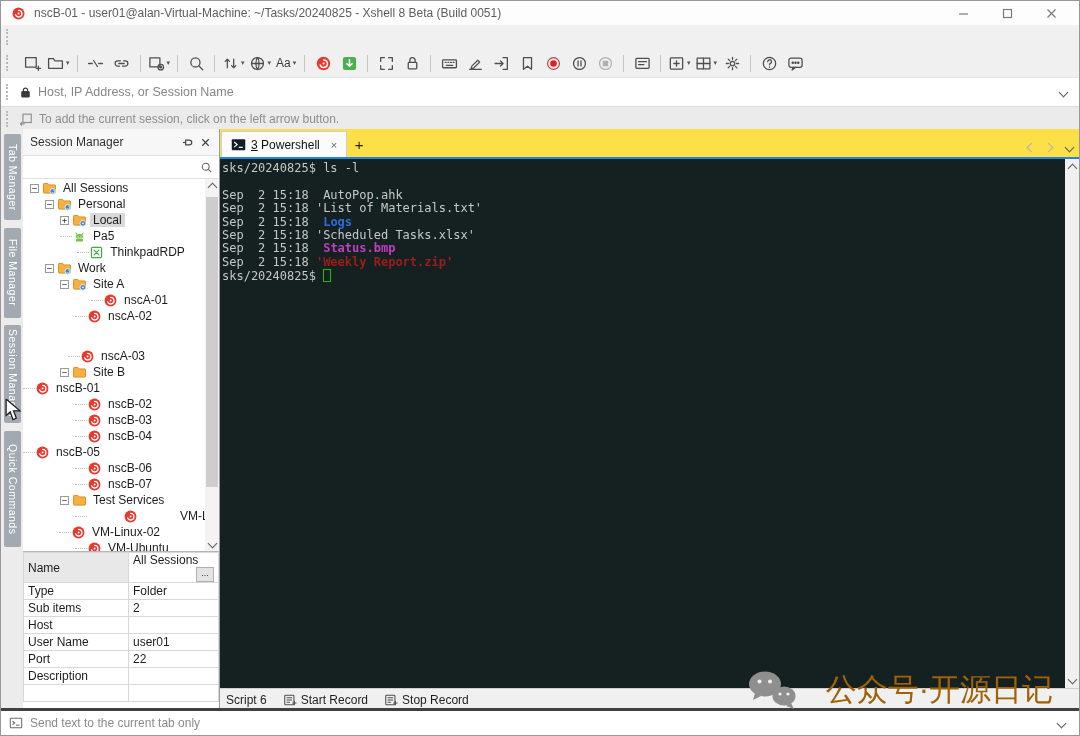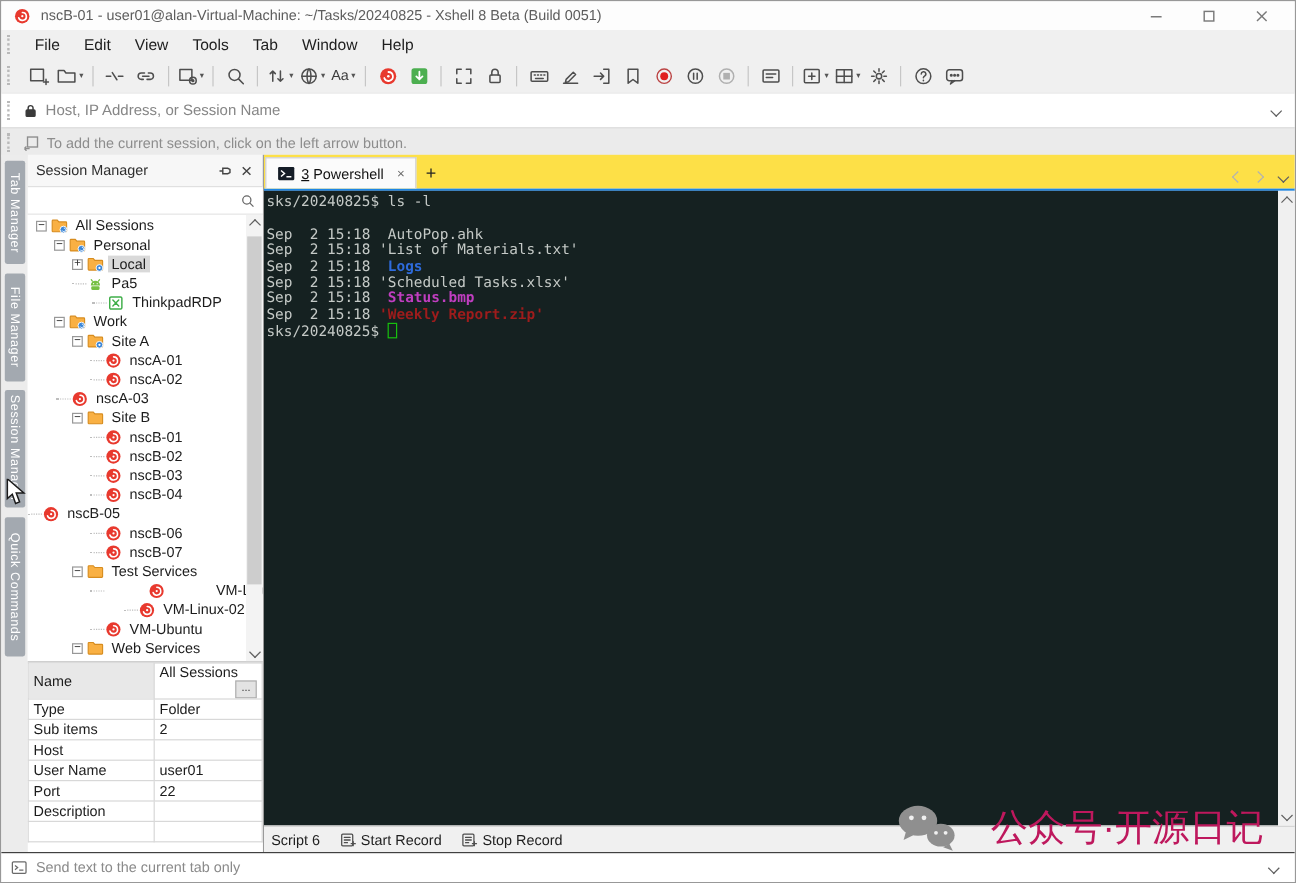--- a/index.html
+++ b/index.html
@@ -95,27 +95,27 @@
                   vertical-align:-2px; }
   .term-scrollbar { width:14px; background:#f0f0f0; position:relative; flex:none; }
 
   .bottombar { height:22px; flex:none; background:#f0f0f0; border-top:1px solid #cfcfcf;
                display:flex; align-items:center; gap:16px; padding-left:6px; font-size:12px; color:#1e1e1e; }
   .bb-btn { display:flex; align-items:center; gap:4px; }
   .bb-btn svg { width:14px; height:14px; }
 
   
   .statusbar { position:absolute; left:0; right:0; bottom:0; height:24px; background:#fff;
-               border-top:1px solid #404040; display:flex; align-items:center; gap:7px; padding:0 8px; }
+               border-top:3px solid #404040; display:flex; align-items:center; gap:7px; padding:0 8px; }
   .statusbar svg { width:14px; height:14px; }
   .status-text { font-size:12px; color:#8a8a8a; flex:1; }
 
   
   .watermark { position:absolute; right:26px; bottom:24px; display:flex; align-items:flex-end; gap:28px;
-               color:#be185d; font-size:31px; font-family:sans-serif; z-index:6; pointer-events:none; }
+               color:#a16207; font-size:31px; font-family:sans-serif; z-index:6; pointer-events:none; }
   .watermark svg { width:52px; height:42px; }
   .mouse-cursor { position:absolute; left:3px; top:398px; z-index:9; }
 </style>
 </head>
 <body>
 
 <div class="window">
 
   <div class="titlebar">
     <span style="display:flex;">
@@ -138,29 +138,20 @@
       </div>
     <div class="winbtn">
         <svg viewBox="0 0 11 11">
           <path d="M1.5 1.5l8 8M9.5 1.5l-8 8"></path>
         </svg>
       </div>
   </div>
 
   <div class="menubar">
     <span class="grip"></span>
-    <span id="menu-items" style="display:flex;">
-        <span class="menu-item">File</span>
-        <span class="menu-item">Edit</span>
-        <span class="menu-item">View</span>
-        <span class="menu-item">Tools</span>
-        <span class="menu-item">Tab</span>
-        <span class="menu-item">Window</span>
-        <span class="menu-item">Help</span>
-      </span>
   </div>
 
   <div class="toolbar">
     <span class="grip"></span>
     <span id="toolbar-items" style="display:flex; align-items:center;">
         <span class="tbtn">
           <span style="display:flex;width:17px;height:17px;">
             <svg viewBox="0 0 16 16" fill="none" stroke="#4e4e4e" stroke-width="1.2" stroke-linecap="round" stroke-linejoin="round">
               <rect x="1.5" y="2.5" width="10" height="9"></rect>
               <path d="M11.5 12.5h4M13.5 10.5v4"></path>
@@ -506,63 +497,63 @@
               <span class="expander">−</span>
               <span class="tree-icon">
                 <svg viewBox="0 0 16 16">
                   <path d="M1.6 4.6V3.3c0-.4.3-.7.7-.7h3.8l1.4 1.6h6.2c.4 0 .7.3.7.7v7.3c0 .4-.3.7-.7.7H2.3c-.4 0-.7-.3-.7-.7z" fill="#f9b043" stroke="#d78c1e" stroke-width="1"></path>
                   <circle cx="11.6" cy="11" r="3" fill="#3a86d8" stroke="#fff" stroke-width="0.8"></circle>
                   <circle cx="11.6" cy="11" r="1" fill="#fff"></circle>
                 </svg>
               </span>
               <span class="tree-label">Site A</span>
             </div>
+            <div class="tree-row" style="padding-left: 68px;">
+              <span style="width:12px;flex:none;border-top:1px dotted #bdbdbd;margin-right:0;"></span>
+              <span class="tree-icon">
+                <svg viewBox="0 0 16 16">
+                  <circle cx="8" cy="8" r="6.3" fill="#e8392e"></circle>
+                  <path d="M8.2 4.7a3.5 3.5 0 1 1-3.3 4.7" fill="none" stroke="#fff" stroke-width="1.4" stroke-linecap="round"></path>
+                  <circle cx="8.1" cy="8" r="1" fill="#fff"></circle>
+                </svg>
+              </span>
+              <span class="tree-label">nscA-01</span>
+            </div>
             <div class="tree-row" style="padding-left: 52px;">
               <span style="width:12px;flex:none;border-top:1px dotted #bdbdbd;margin-right:0;"></span>
               <span class="tree-icon">
                 <svg viewBox="0 0 16 16">
                   <circle cx="8" cy="8" r="6.3" fill="#e8392e"></circle>
                   <path d="M8.2 4.7a3.5 3.5 0 1 1-3.3 4.7" fill="none" stroke="#fff" stroke-width="1.4" stroke-linecap="round"></path>
                   <circle cx="8.1" cy="8" r="1" fill="#fff"></circle>
                 </svg>
               </span>
-              <span class="tree-label">nscA-01</span>
-            </div>
-            <div class="tree-row" style="padding-left: 52px;">
-              <span style="width:12px;flex:none;border-top:1px dotted #bdbdbd;margin-right:0;"></span>
-              <span class="tree-icon">
-                <svg viewBox="0 0 16 16">
-                  <circle cx="8" cy="8" r="6.3" fill="#e8392e"></circle>
-                  <path d="M8.2 4.7a3.5 3.5 0 1 1-3.3 4.7" fill="none" stroke="#fff" stroke-width="1.4" stroke-linecap="round"></path>
-                  <circle cx="8.1" cy="8" r="1" fill="#fff"></circle>
-                </svg>
-              </span>
               <span class="tree-label">nscA-02</span>
             </div>
-            <div class="tree-row" style="padding-left: 24px;">
+            <div class="tree-row" style="padding-left: 45px; margin-top: 24px;">
               <span style="width:12px;flex:none;border-top:1px dotted #bdbdbd;margin-right:0;"></span>
               <span class="tree-icon">
                 <svg viewBox="0 0 16 16">
                   <circle cx="8" cy="8" r="6.3" fill="#e8392e"></circle>
                   <path d="M8.2 4.7a3.5 3.5 0 1 1-3.3 4.7" fill="none" stroke="#fff" stroke-width="1.4" stroke-linecap="round"></path>
                   <circle cx="8.1" cy="8" r="1" fill="#fff"></circle>
                 </svg>
               </span>
               <span class="tree-label">nscA-03</span>
             </div>
             <div class="tree-row" style="padding-left: 37px;">
               <span class="expander">−</span>
               <span class="tree-icon">
                 <svg viewBox="0 0 16 16">
                   <path d="M1.6 4.6V3.3c0-.4.3-.7.7-.7h3.8l1.4 1.6h6.2c.4 0 .7.3.7.7v7.3c0 .4-.3.7-.7.7H2.3c-.4 0-.7-.3-.7-.7z" fill="#f9b043" stroke="#d78c1e" stroke-width="1"></path>
                 </svg>
               </span>
               <span class="tree-label">Site B</span>
             </div>
-            <div class="tree-row" style="padding-left: 52px;">
+            <div class="tree-row" style="">
               <span style="width:12px;flex:none;border-top:1px dotted #bdbdbd;margin-right:0;"></span>
               <span class="tree-icon">
                 <svg viewBox="0 0 16 16">
                   <circle cx="8" cy="8" r="6.3" fill="#e8392e"></circle>
                   <path d="M8.2 4.7a3.5 3.5 0 1 1-3.3 4.7" fill="none" stroke="#fff" stroke-width="1.4" stroke-linecap="round"></path>
                   <circle cx="8.1" cy="8" r="1" fill="#fff"></circle>
                 </svg>
               </span>
               <span class="tree-label">nscB-01</span>
             </div>
@@ -645,21 +636,21 @@
               <span style="width:12px;flex:none;border-top:1px dotted #bdbdbd;margin-right:0;"></span>
               <span class="tree-icon">
                 <svg viewBox="0 0 16 16">
                   <circle cx="8" cy="8" r="6.3" fill="#e8392e"></circle>
                   <path d="M8.2 4.7a3.5 3.5 0 1 1-3.3 4.7" fill="none" stroke="#fff" stroke-width="1.4" stroke-linecap="round"></path>
                   <circle cx="8.1" cy="8" r="1" fill="#fff"></circle>
                 </svg>
               </span>
               <span class="tree-label">VM-Linux-01</span>
             </div>
-            <div class="tree-row" style="padding-left: 80px;">
+            <div class="tree-row" style="padding-left: 36px;">
               <span style="width:12px;flex:none;border-top:1px dotted #bdbdbd;margin-right:0;"></span>
               <span class="tree-icon">
                 <svg viewBox="0 0 16 16">
                   <circle cx="8" cy="8" r="6.3" fill="#e8392e"></circle>
                   <path d="M8.2 4.7a3.5 3.5 0 1 1-3.3 4.7" fill="none" stroke="#fff" stroke-width="1.4" stroke-linecap="round"></path>
                   <circle cx="8.1" cy="8" r="1" fill="#fff"></circle>
                 </svg>
               </span>
               <span class="tree-label">VM-Linux-02</span>
             </div>

